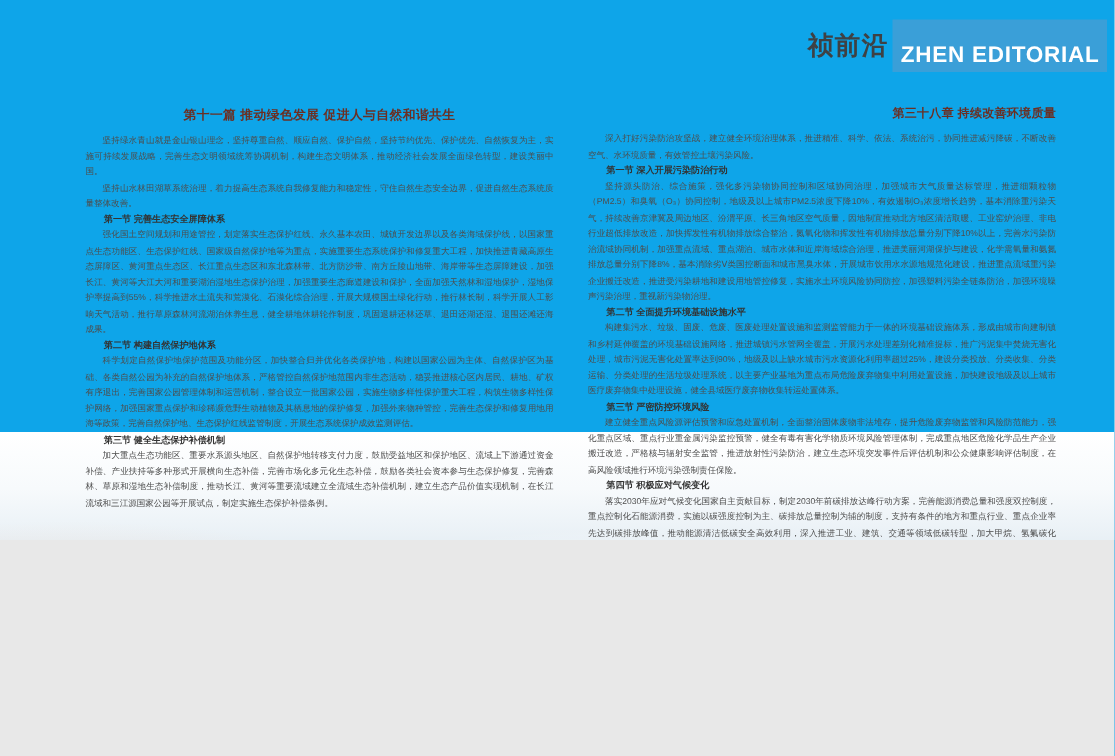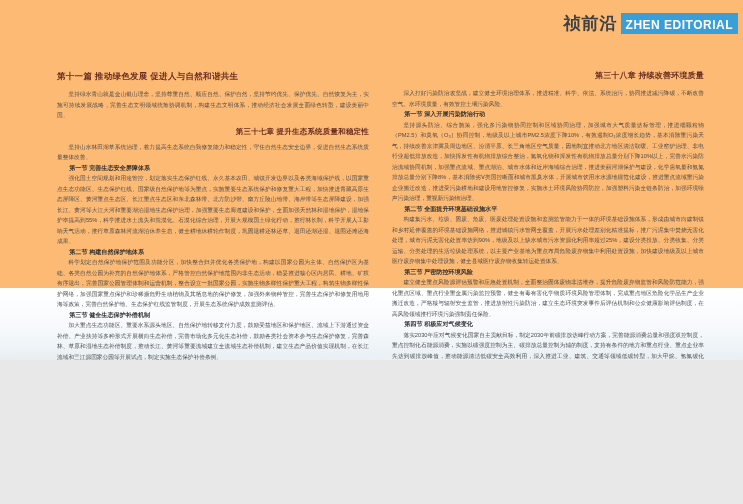--- a/index.html
+++ b/index.html
@@ -1,17 +1,17 @@
 <!DOCTYPE html>
 <html><head>
 <meta charset="utf-8">
 <style>
   html,body{margin:0;padding:0;background:#e8e8e8;}
   .canvas{
-    position:relative;width:743px;height:360px;background:#fdba74;overflow:hidden;
+    position:relative;width:743px;height:360px;background:#0ea5e9;overflow:hidden;
     font-family:"Liberation Sans","DejaVu Sans",sans-serif;
   }
   
   .photo{position:absolute;left:0;top:288px;width:743px;height:216px;z-index:0;}
   .sky{
     position:absolute;left:0;top:0;width:100%;height:118px;
     background:
       radial-gradient(ellipse 45% 70% at 6% 96%, rgba(242,216,200,0.55), rgba(242,216,200,0) 65%),
       radial-gradient(ellipse 30% 60% at 53% 100%, rgba(255,255,255,0.95), rgba(255,255,255,0) 75%),
       linear-gradient(180deg,#ffffff 0%,#f7fafc 32%,#eaf1f6 58%,#d9e7f0 80%,#c7dae8 94%,#bbd1e1 100%);
@@ -56,29 +56,29 @@
     position:absolute;left:0;bottom:0;width:22%;height:30px;
     background:
       radial-gradient(ellipse 60% 45% at 18% 85%, rgba(255,255,255,0.55), rgba(255,255,255,0) 70%),
       repeating-linear-gradient(175deg, rgba(110,220,245,0.45) 0 2px, rgba(110,220,245,0) 2px 7px);
     filter:blur(0.6px);
   }
   
   .brand{position:absolute;top:13px;right:5px;display:flex;align-items:center;z-index:3;}
   .brand-cn{font-size:17px;font-weight:bold;color:#3e4144;letter-spacing:1px;line-height:1;}
   .brand-en{
-    margin-left:3px;padding:6px 5px 2px 5px;font-size:12px;font-weight:bold;color:#ffffff;
+    margin-left:3px;padding:16px 5px 2px 5px;font-size:15px;font-weight:bold;color:#ffffff;
     letter-spacing:0.5px;line-height:1.1;
   }
   
   .col{position:absolute;top:70px;width:312px;z-index:2;}
   .col-left{left:57px;}
   .col-right{left:392px;}
   .part-title{
-    margin:0 0 7px 0;font-size:8.5px;line-height:12px;font-weight:bold;text-align:left;letter-spacing:0.3px;
+    margin:0 0 7px 0;font-size:8.5px;line-height:12px;font-weight:bold;text-align:center;letter-spacing:0.3px;
   }
   .chapter-title{
     margin:5px 0 4px 0;font-size:7.5px;line-height:12px;font-weight:bold;text-align:right;letter-spacing:0.2px;
   }
   .col-right .chapter-title{margin-top:0;margin-bottom:6px;font-size:8px;}
   .para{
     margin:0;font-size:5.7px;line-height:10.5px;color:#4d4d4d;text-align:justify;text-indent:2em;
   }
   .section-head{
     margin:0;font-size:6.1px;line-height:10.5px;font-weight:bold;color:#333333;text-indent:2em;
@@ -105,21 +105,20 @@
   </div>
 
   <div class="brand">
     <span class="brand-cn">祯前沿</span>
     <span class="brand-en" style="background: rgb(58, 159, 216);">ZHEN EDITORIAL</span>
   </div>
 
   <div class="col col-left">
     <h1 class="part-title title-red" style="color: rgb(107, 47, 35);">第十一篇 推动绿色发展 促进人与自然和谐共生</h1>
     <p class="para">坚持绿水青山就是金山银山理念，坚持尊重自然、顺应自然、保护自然，坚持节约优先、保护优先、自然恢复为主，实施可持续发展战略，完善生态文明领域统筹协调机制，构建生态文明体系，推动经济社会发展全面绿色转型，建设美丽中国。</p>
-    <h2 class="chapter-title title-red" style="color: rgb(107, 47, 35);">第三十七章 提升生态系统质量和稳定性</h2>
     <p class="para">坚持山水林田湖草系统治理，着力提高生态系统自我修复能力和稳定性，守住自然生态安全边界，促进自然生态系统质量整体改善。</p>
 
     <h3 class="section-head">第一节 完善生态安全屏障体系</h3>
     <p class="para">强化国土空间规划和用途管控，划定落实生态保护红线、永久基本农田、城镇开发边界以及各类海域保护线，以国家重点生态功能区、生态保护红线、国家级自然保护地等为重点，实施重要生态系统保护和修复重大工程，加快推进青藏高原生态屏障区、黄河重点生态区、长江重点生态区和东北森林带、北方防沙带、南方丘陵山地带、海岸带等生态屏障建设，加强长江、黄河等大江大河和重要湖泊湿地生态保护治理，加强重要生态廊道建设和保护，全面加强天然林和湿地保护，湿地保护率提高到55%，科学推进水土流失和荒漠化、石漠化综合治理，开展大规模国土绿化行动，推行林长制，科学开展人工影响天气活动，推行草原森林河流湖泊休养生息，健全耕地休耕轮作制度，巩固退耕还林还草、退田还湖还湿、退围还滩还海成果。</p>
     <h3 class="section-head">第二节 构建自然保护地体系</h3>
     <p class="para">科学划定自然保护地保护范围及功能分区，加快整合归并优化各类保护地，构建以国家公园为主体、自然保护区为基础、各类自然公园为补充的自然保护地体系，严格管控自然保护地范围内非生态活动，稳妥推进核心区内居民、耕地、矿权有序退出，完善国家公园管理体制和运营机制，整合设立一批国家公园，实施生物多样性保护重大工程，构筑生物多样性保护网络，加强国家重点保护和珍稀濒危野生动植物及其栖息地的保护修复，加强外来物种管控，完善生态保护和修复用地用海等政策，完善自然保护地、生态保护红线监管制度，开展生态系统保护成效监测评估。</p>
     <h3 class="section-head">第三节 健全生态保护补偿机制</h3>
     <p class="para">加大重点生态功能区、重要水系源头地区、自然保护地转移支付力度，鼓励受益地区和保护地区、流域上下游通过资金补偿、产业扶持等多种形式开展横向生态补偿，完善市场化多元化生态补偿，鼓励各类社会资本参与生态保护修复，完善森林、草原和湿地生态补偿制度，推动长江、黄河等重要流域建立全流域生态补偿机制，建立生态产品价值实现机制，在长江流域和三江源国家公园等开展试点，制定实施生态保护补偿条例。</p>
   </div>
 

